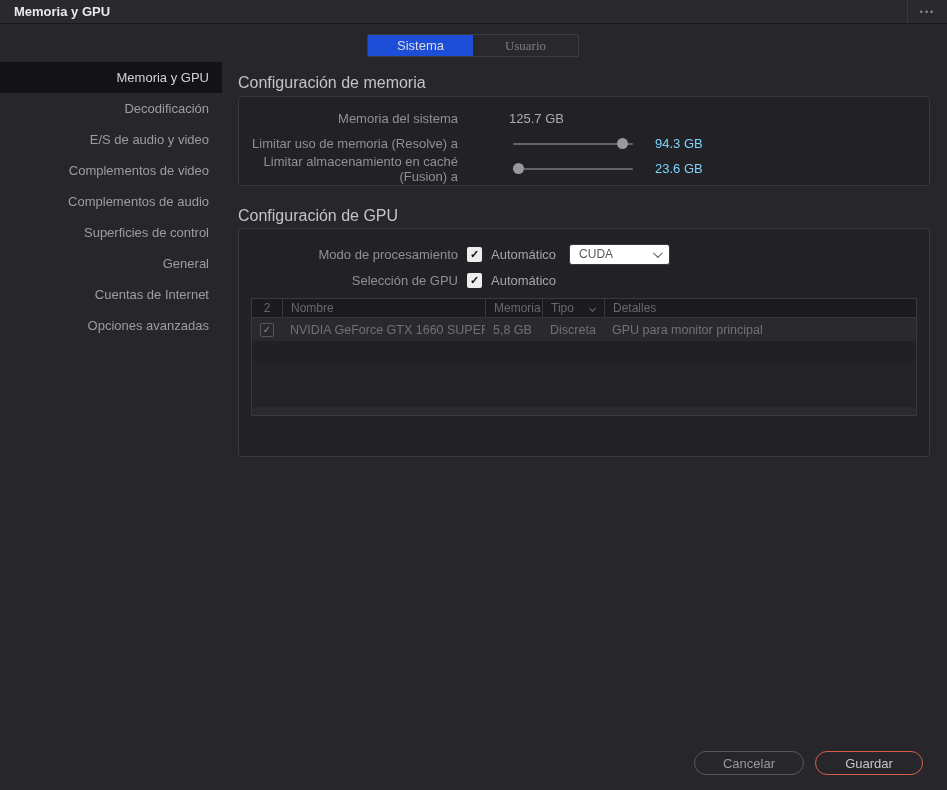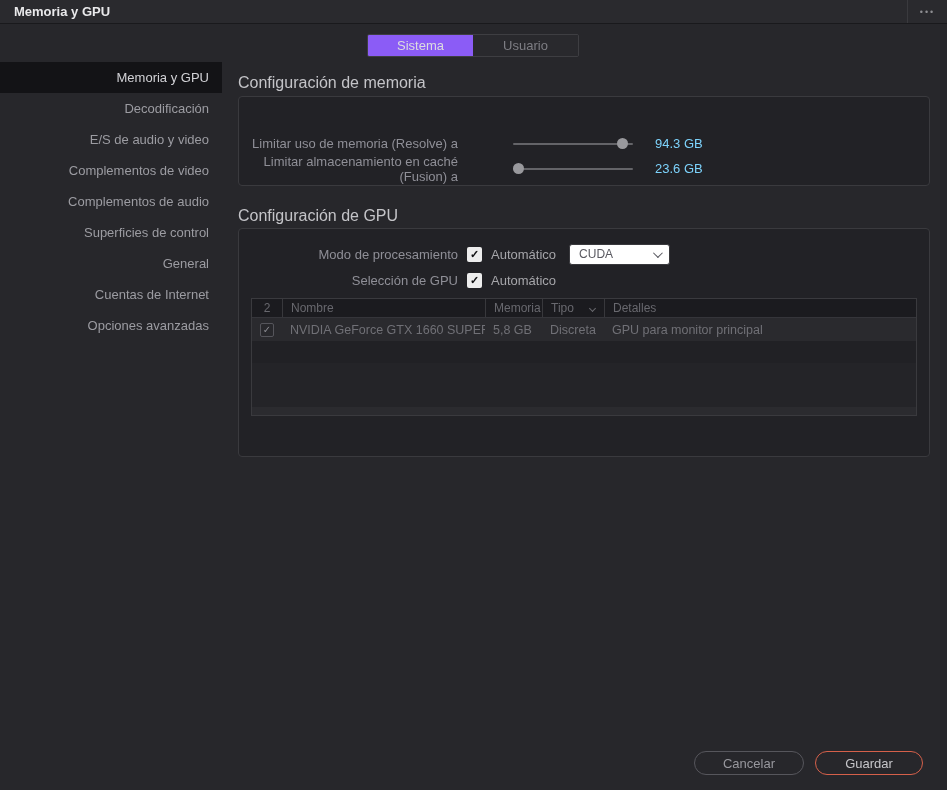--- a/index.html
+++ b/index.html
@@ -8,22 +8,22 @@
   .window { position:relative; width:947px; height:790px; background:#27272b; outline:1px solid #1a1a1d; }
 
   
   .titlebar { position:absolute; top:0; left:0; right:0; height:24px; background:#2a2a2e; border-bottom:1px solid #19191c; }
   .title { position:absolute; left:14px; top:4px; font-size:13px; font-weight:bold; color:#e9e9eb; }
   .menu-dots { position:absolute; right:0; top:0; height:23px; width:40px; display:flex; align-items:center; justify-content:center; border-left:1px solid #3a3a3e; color:#8e8e92; font-size:9px; letter-spacing:2px; cursor:pointer; }
 
   
   .tab-control { position:absolute; left:367px; top:34px; width:212px; height:23px; display:flex; border:1px solid #3e3e42; border-radius:2px; overflow:hidden; }
   .tab { flex:1; display:flex; align-items:center; justify-content:center; font-size:13px; cursor:pointer; }
-  .tab.active { background:#8b5cf6; color:#dcdcdf; }
-  .tab.inactive { background:#29292d; color:#7e7e84; }
+  .tab.active { background:#1d4ed8; color:#dcdcdf; }
+  .tab.inactive { background:#29292d; color:#7e7e84;font-family:Liberation Serif, serif; }
 
   
   .sidebar { position:absolute; left:0; top:62px; width:222px; }
   .side-item { height:31px; display:flex; align-items:center; justify-content:flex-end; padding-right:13px; font-size:13px; color:#9c9ca2; cursor:pointer; }
   .side-item.active { background:#131316; color:#d2d2d6; }
 
   
   .section-heading { position:absolute; left:238px; font-size:16px; color:#c4c4c8; }
   #heading-memory { top:74px; }
   #heading-gpu { top:207px; }
@@ -96,20 +96,24 @@
     <div class="side-item">Complementos de video</div>
     <div class="side-item">Complementos de audio</div>
     <div class="side-item">Superficies de control</div>
     <div class="side-item">General</div>
     <div class="side-item">Cuentas de Internet</div>
     <div class="side-item">Opciones avanzadas</div>
   </div>
 
   <div class="section-heading" id="heading-memory">Configuración de memoria</div>
   <div class="panel" id="panel-memory">
+    <div class="prow" style="top:9px;">
+      <div class="row-label">Memoria del sistema</div>
+      <div class="plain-value">125.7 GB</div>
+    </div>
     <div class="prow" style="top:34px;">
       <div class="row-label">Limitar uso de memoria (Resolve) a</div>
       <div class="slider">
         <div class="slider-track"></div>
         <div class="slider-handle" style="left: 103.55px;"></div>
       </div>
       <div class="slider-value">94.3 GB</div>
     </div>
     <div class="prow" style="top:59px;">
       <div class="row-label">Limitar almacenamiento en caché (Fusion) a</div>

